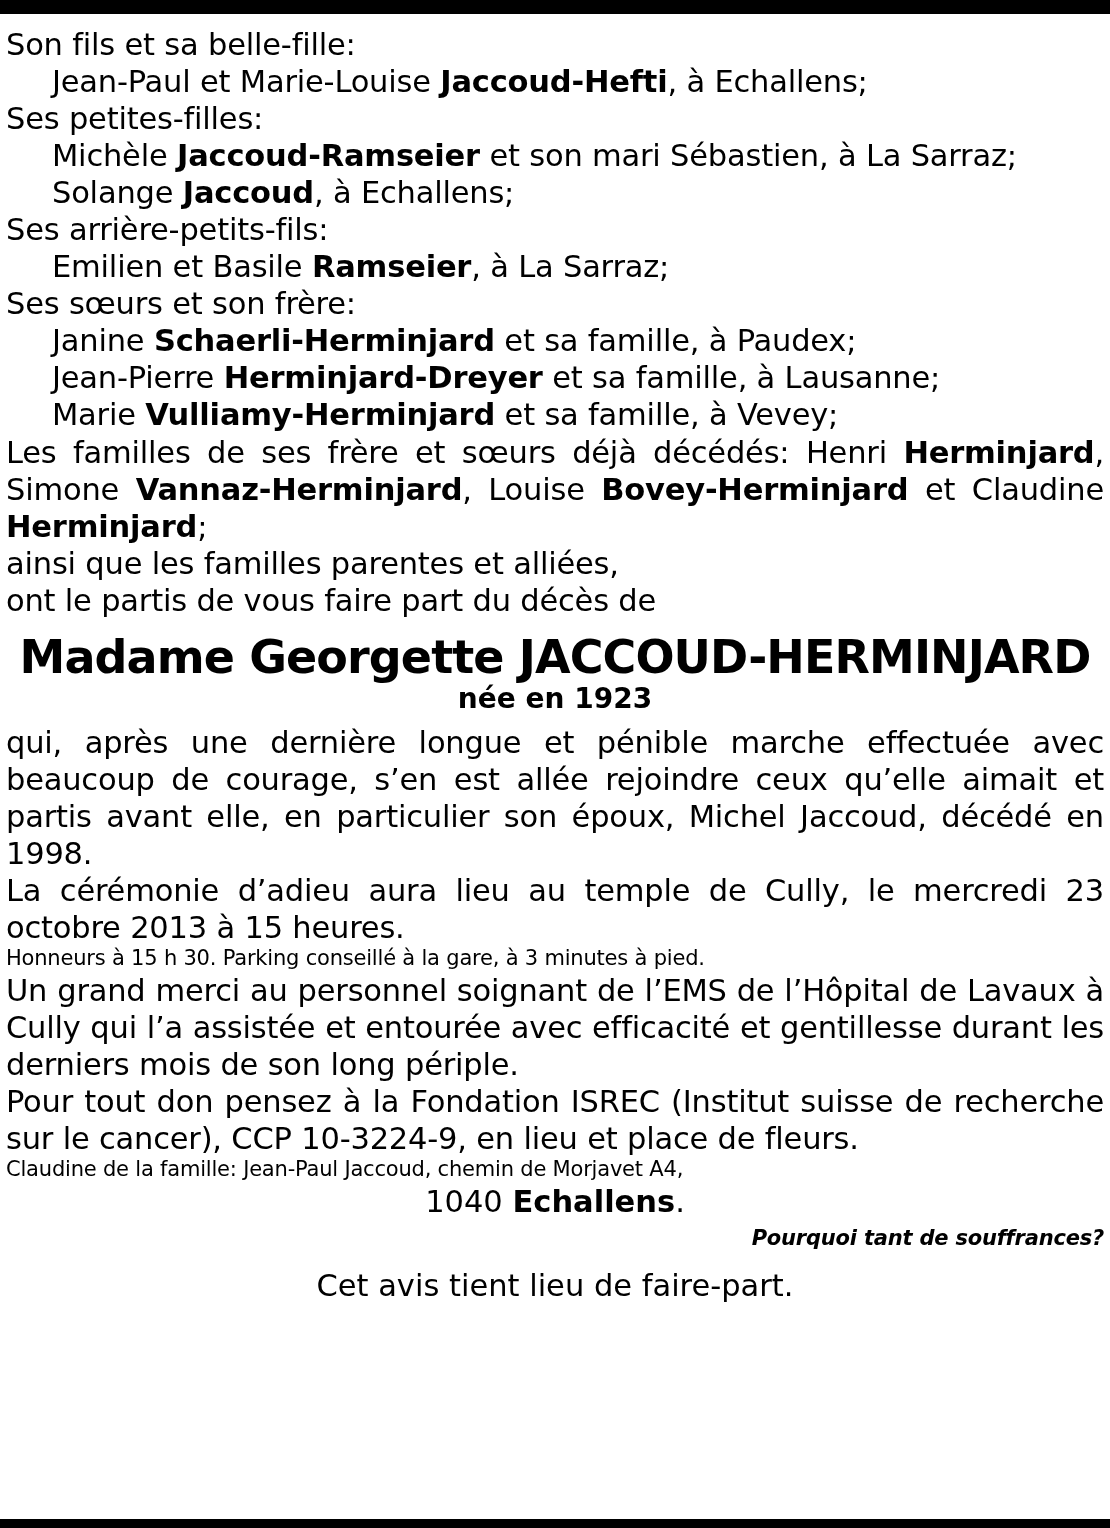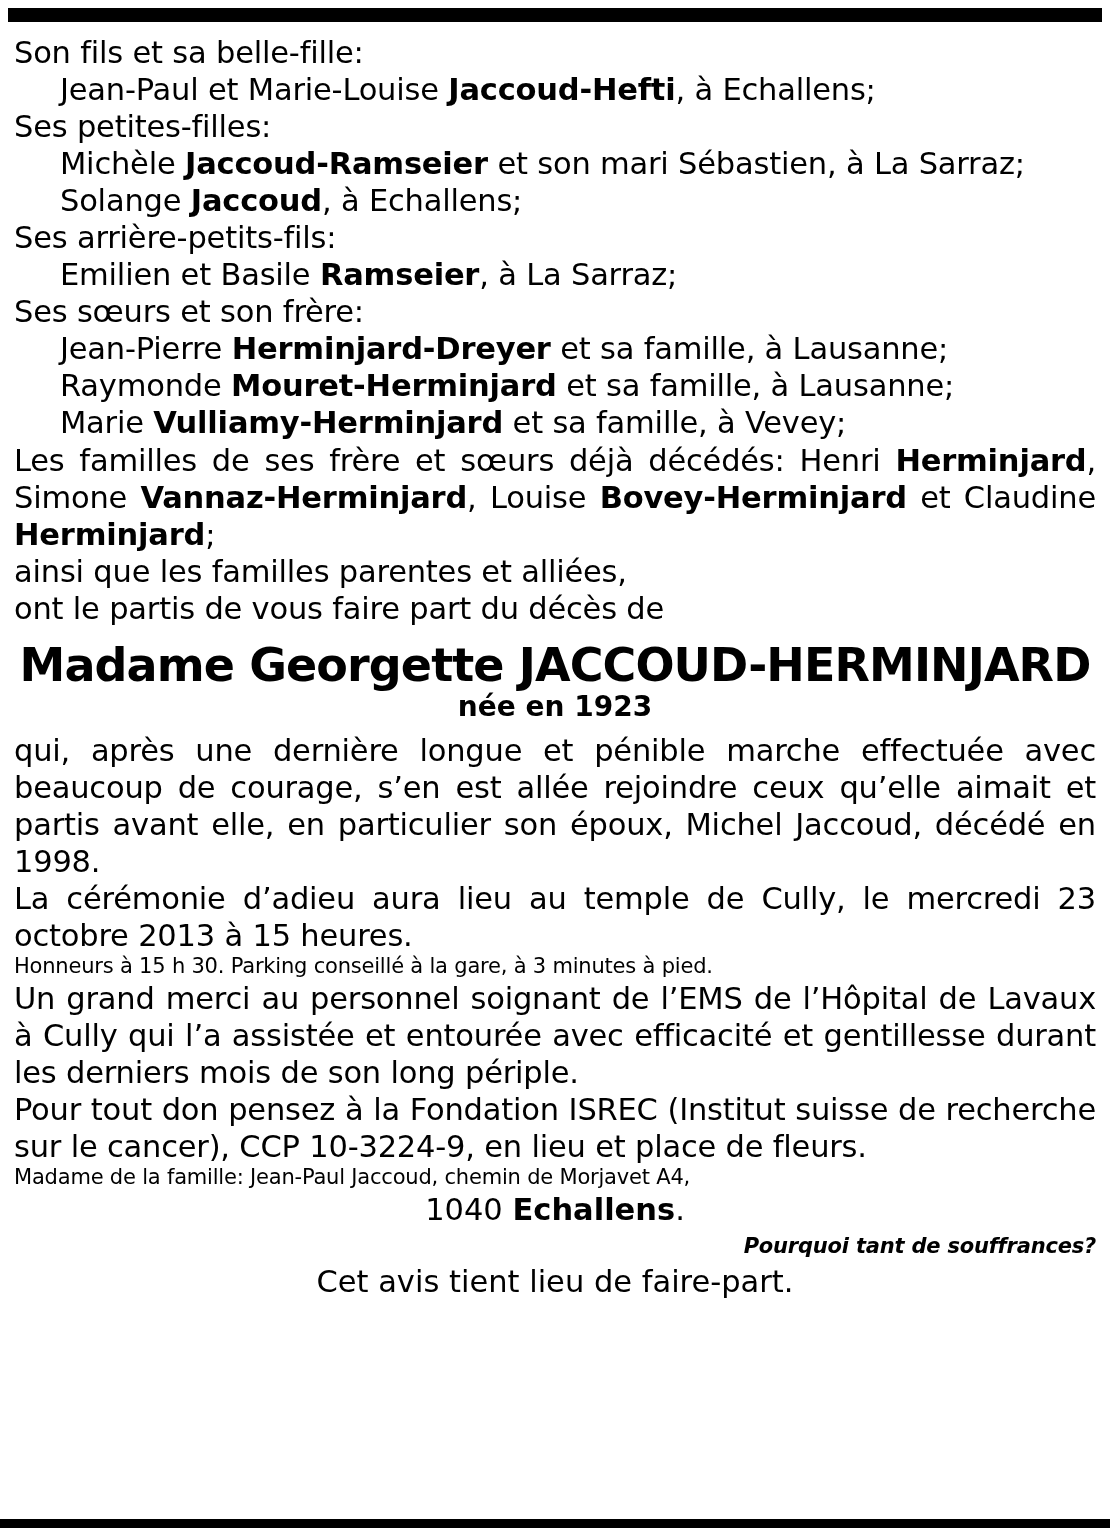--- a/index.html
+++ b/index.html
@@ -12,21 +12,21 @@
     width: 1110px;
     min-height: 1528px;
     font-family: "DejaVu Sans", sans-serif;
     color: #000000;
     -webkit-font-smoothing: antialiased;
   }
   .notice {
     width: 1110px;
     min-height: 1528px;
     box-sizing: border-box;
-    padding: 8px;
+    padding: 0;
     position: relative;
     background: #ffffff;
   }
   .rule-top {
     height: 14px;
     background: #000000;
     width: 100%;
   }
   .rule-bottom {
     height: 9px;
@@ -89,21 +89,21 @@
   }
   .address-line2 {
     text-align: center;
     font-size: 30.5px;
     line-height: 1.215;
   }
   .closing {
     text-align: center;
     font-size: 30.5px;
     line-height: 1.215;
-    margin-top: 4px;
+    margin-top: 16px;
   }
   .quote {
     margin-top: 6px;
   }
 </style>
 </head>
 <body>
 
 <div class="notice">
 
@@ -115,38 +115,38 @@
     <div class="ln indent"><span>Jean-Paul et Marie-Louise </span><b>Jaccoud-Hefti</b><span>, à Echallens;</span></div>
 
     <div class="ln">Ses petites-filles:</div>
     <div class="ln indent"><span>Michèle </span><b>Jaccoud-Ramseier</b><span> et son mari Sébastien, à La Sarraz;</span></div>
     <div class="ln indent"><span>Solange </span><b>Jaccoud</b><span>, à Echallens;</span></div>
 
     <div class="ln">Ses arrière-petits-fils:</div>
     <div class="ln indent"><span>Emilien et Basile </span><b>Ramseier</b><span>, à La Sarraz;</span></div>
 
     <div class="ln">Ses sœurs et son frère:</div>
+    <div class="ln indent"><span>Janine </span><b>Schaerli-Herminjard</b><span> et sa famille, à Paudex;</span></div>
     <div class="ln indent"><span>Jean-Pierre </span><b>Herminjard-Dreyer</b><span> et sa famille, à Lausanne;</span></div>
-    <div class="ln indent"><span>Raymonde </span><b>Mouret-Herminjard</b><span> et sa famille, à Lausanne;</span></div>
     <div class="ln indent"><span>Marie </span><b>Vulliamy-Herminjard</b><span> et sa famille, à Vevey;</span></div>
 
     <div class="para"><span>Les familles de ses frère et sœurs déjà décédés: Henri </span><b>Herminjard</b><span>, Simone </span><b>Vannaz-Herminjard</b><span>, Louise </span><b>Bovey-Herminjard</b><span> et Claudine </span><b>Herminjard</b><span>;</span></div>
 
     <div class="ln">ainsi que les familles parentes et alliées,</div>
     <div class="ln">ont le partis de vous faire part du décès de</div>
 
     <div class="deceased-name">Madame Georgette JACCOUD-HERMINJARD</div>
     <div class="born">née en 1923</div>
 
     <div class="para">qui, après une dernière longue et pénible marche effectuée avec beaucoup de courage, s’en est allée rejoindre ceux qu’elle aimait et partis avant elle, en particulier son époux, Michel Jaccoud, décédé en 1998.</div>
     <div class="para">La cérémonie d’adieu aura lieu au temple de Cully, le mercredi 23 octobre 2013 à 15 heures.</div>
     <div class="para-left">Honneurs à 15 h 30. Parking conseillé à la gare, à 3 minutes à pied.</div>
     <div class="para">Un grand merci au personnel soignant de l’EMS de l’Hôpital de Lavaux à Cully qui l’a assistée et entourée avec efficacité et gentillesse durant les derniers mois de son long périple.</div>
     <div class="para">Pour tout don pensez à la Fondation ISREC (Institut suisse de recherche sur le cancer), CCP 10-3224-9, en lieu et place de fleurs.</div>
-    <div class="para-left">Madame de la famille: Jean-Paul Jaccoud, chemin de Morjavet A4,</div>
+    <div class="para-left">Claudine de la famille: Jean-Paul Jaccoud, chemin de Morjavet A4,</div>
     <div class="address-line2"><span>1040 </span><b>Echallens</b><span>.</span></div>
 
     <div class="para-left right quote italic">Pourquoi tant de souffrances?</div>
 
     <div class="closing">Cet avis tient lieu de faire-part.</div>
 
   </div>
 
   <div class="rule-bottom"></div>
 </div>

